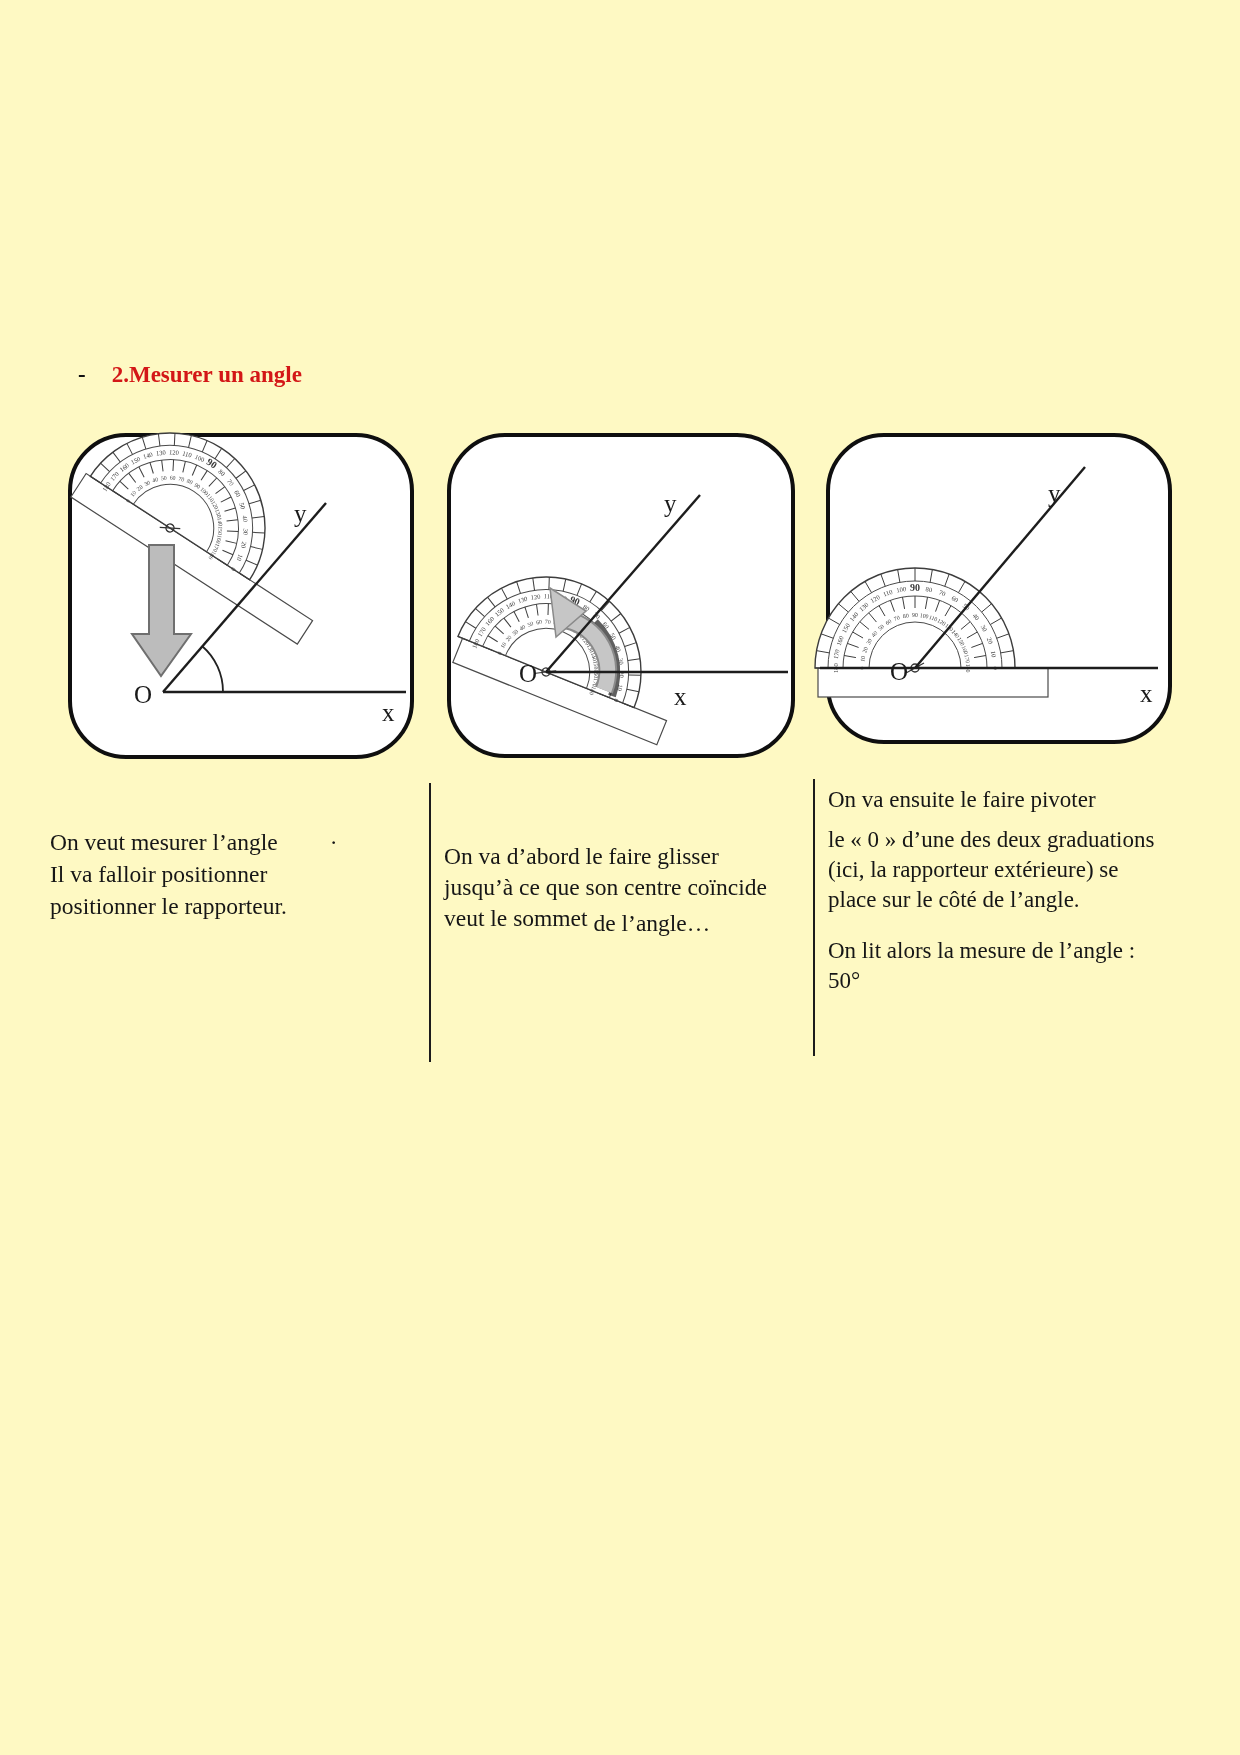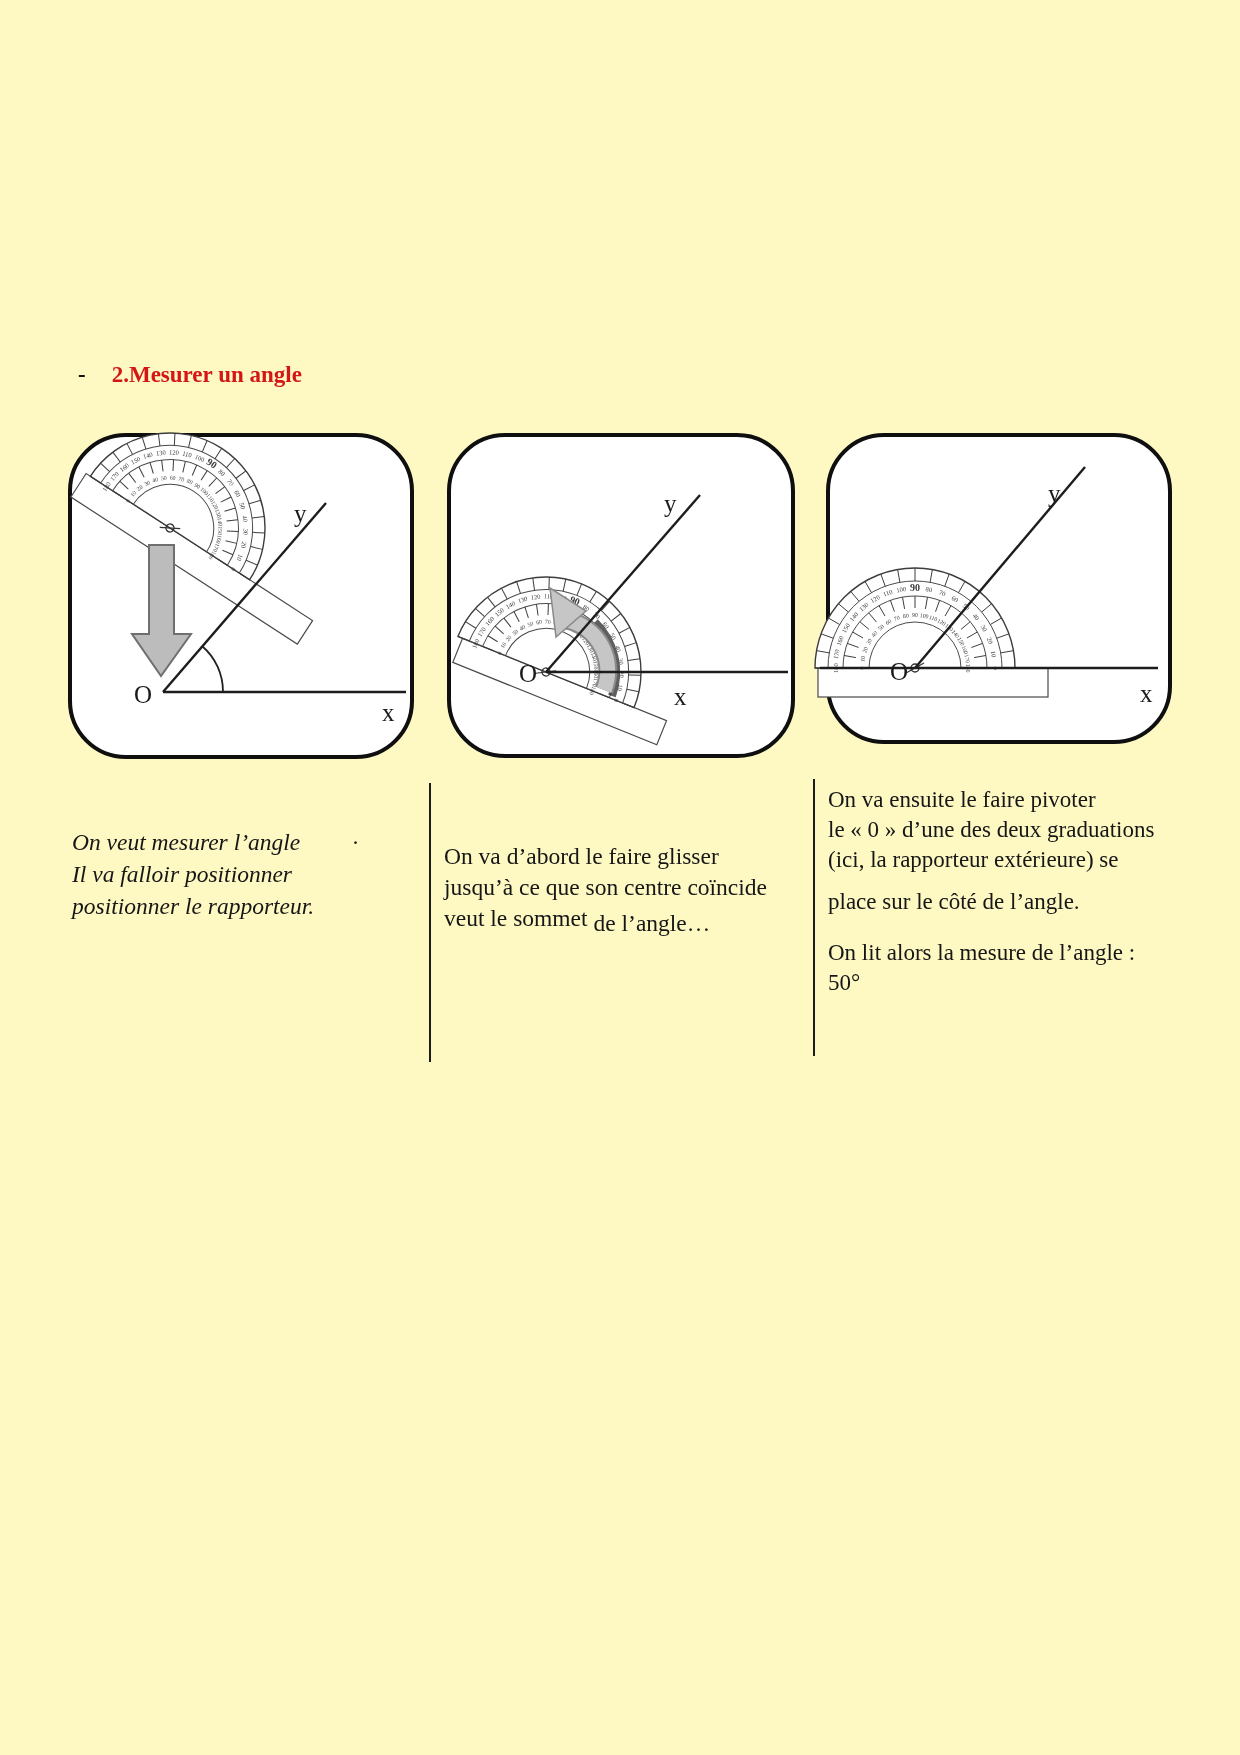--- a/index.html
+++ b/index.html
@@ -9,30 +9,30 @@
   .heading .dash{color:#111;font-weight:bold;}
   .heading .htext{margin-left:26px;font-weight:bold;}
   .panel{position:absolute;box-sizing:border-box;border:4px solid #0f0f0f;border-radius:58px;background:#fff;}
   .p1{left:68px;top:433px;width:346px;height:326px;}
   .p2{left:447px;top:433px;width:348px;height:325px;}
   .p3{left:826px;top:433px;width:346px;height:311px;}
   svg.overlay{position:absolute;left:0;top:0;}
   svg text.axis{font-family:"Liberation Serif","DejaVu Serif",serif;font-size:25px;fill:#1a1a1a;}
   svg text.tick{font-family:"Liberation Serif","DejaVu Serif",serif;fill:#3a3a3a;}
   .col{position:absolute;}
-  .col1{left:72px;top:826px;width:372px;font-size:23.5px;line-height:32px;font-style:italic;}
+  .col1{left:50px;top:826px;width:372px;font-size:23.5px;line-height:32px;}
   .col2{left:444px;top:841px;width:368px;font-size:23.5px;line-height:31px;}
   .col3{left:828px;top:785px;width:352px;font-size:23px;line-height:30px;}
   .divider{position:absolute;width:2px;background:#1c1c1c;}
   .d1{left:429px;top:783px;height:279px;}
   .d2{left:813px;top:779px;height:277px;}
   .stray-dot{margin-left:52px;}
   .offset-down{position:relative;top:5px;}
-  .r0{}
-  .r4{margin-top:12px;margin-bottom:21px;}
+  .r0{margin-bottom:10px;}
+  .r4{margin-top:0;margin-bottom:21px;}
 </style>
 </head>
 <body>
 
 <div class="page">
 
   <div class="heading">
     <span class="dash">-</span><span class="htext" style="color: rgb(211, 23, 23);">2.Mesurer un angle</span>
   </div>
 

